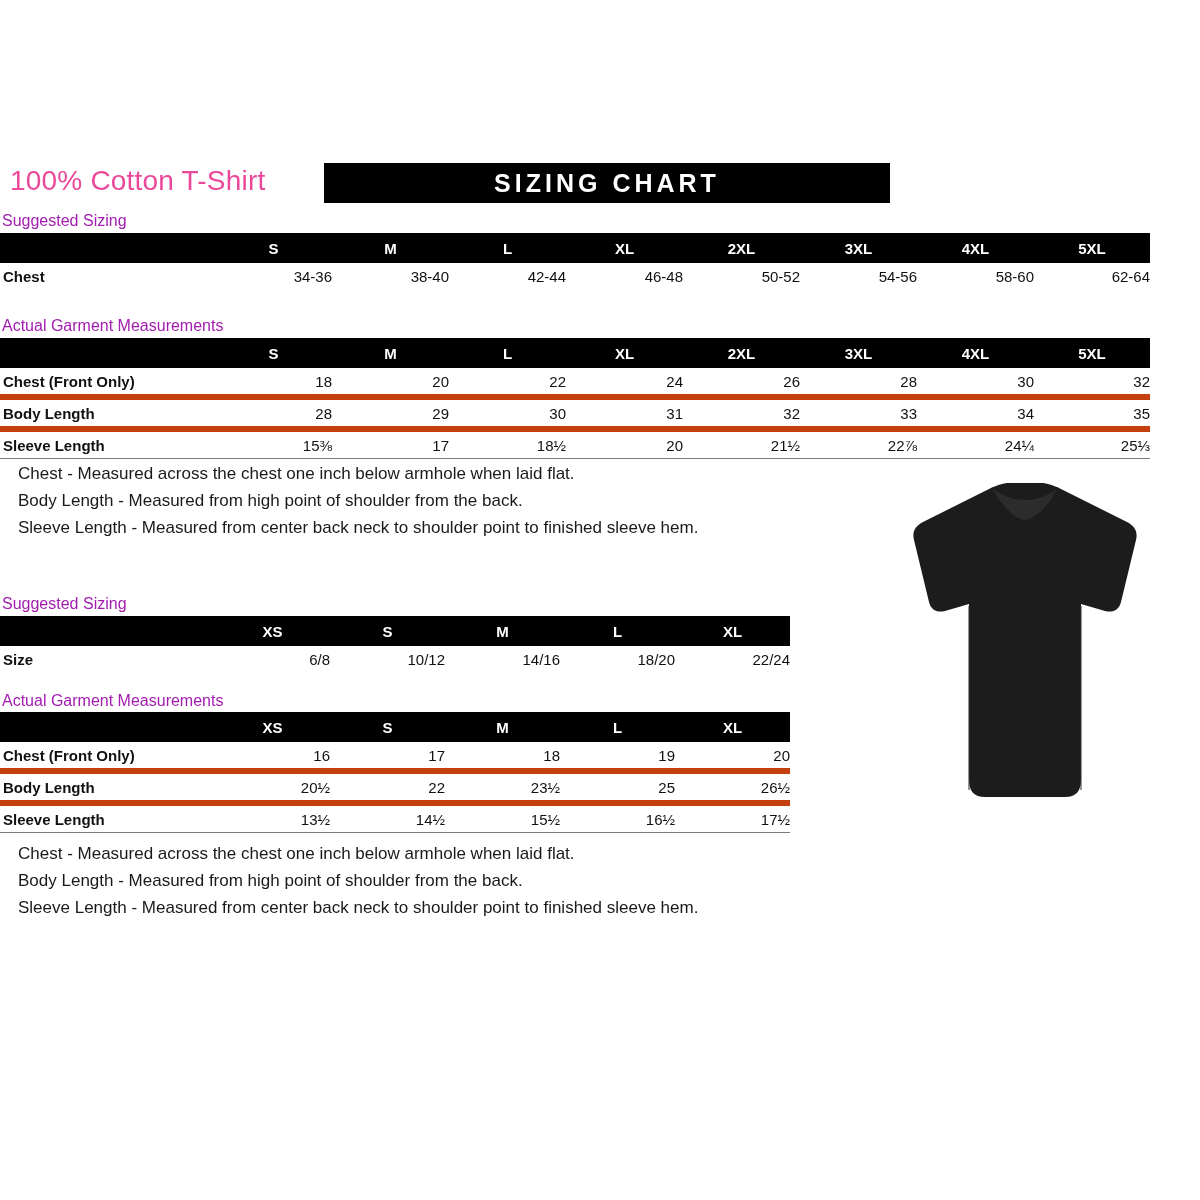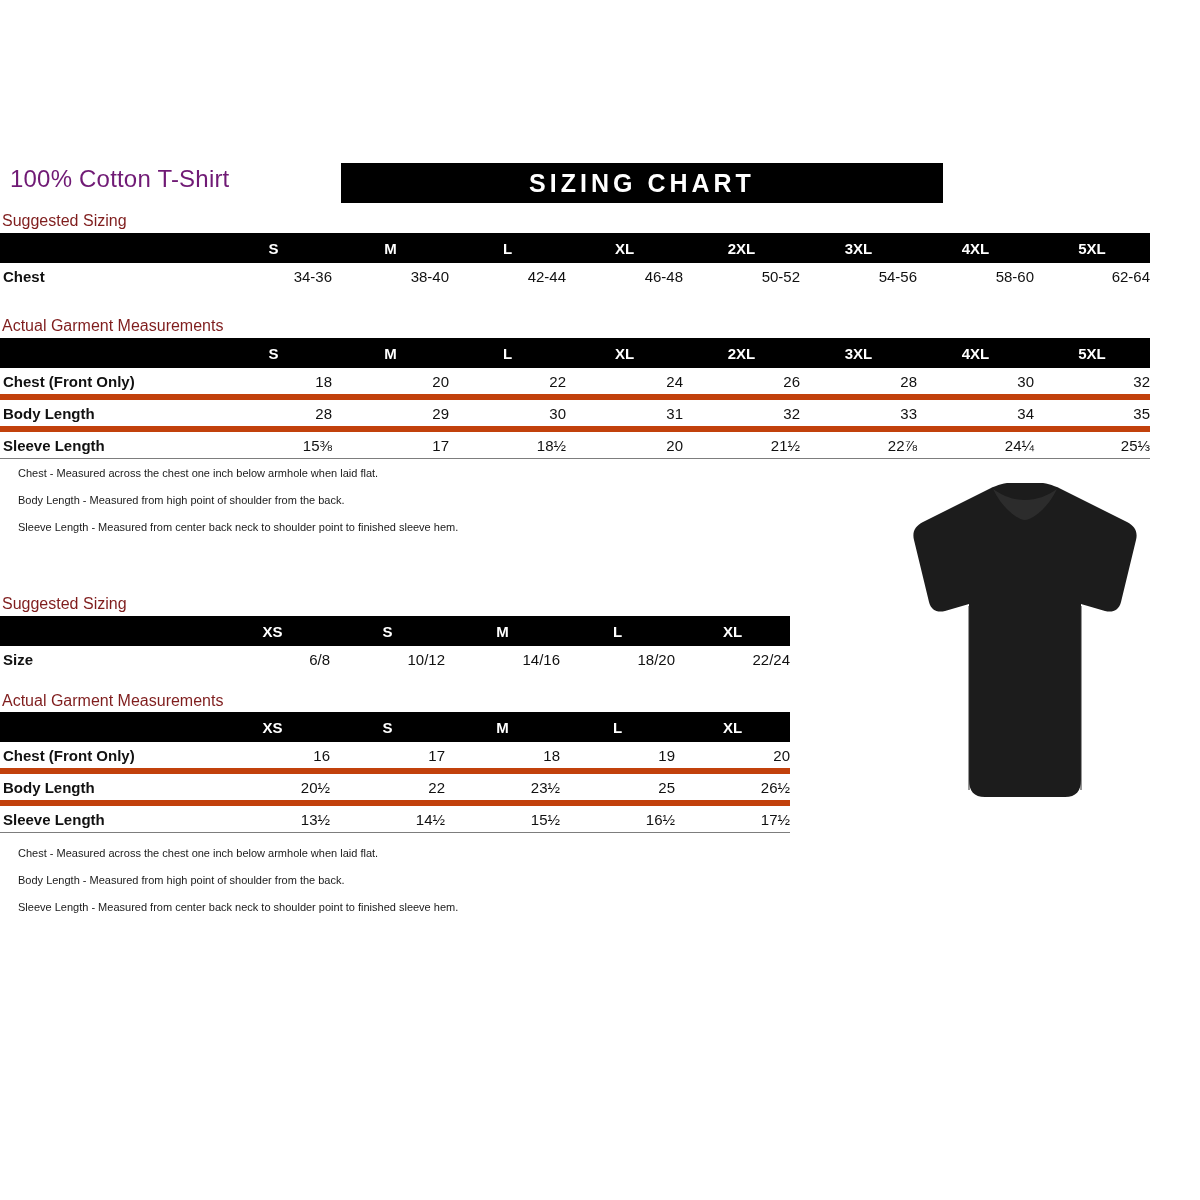--- a/index.html
+++ b/index.html
@@ -20,48 +20,47 @@
     left: 0; top: 0;
     width: 1200px;
     height: 1200px;
   }
 
   
   .adult-title {
     position: absolute;
     left: 10px;
     top: 165px;
-    font-size: 24px;
+    font-size: 28px;
     letter-spacing: 0.2px;
-    color: #701a75;
+    color: #ec4899;
   }
   .sizing-chart-banner {
     position: absolute;
-    left: 341px;
+    left: 324px;
     top: 163px;
     width: 566px;
     height: 40px;
     background: #000;
-    padding-left: 36px;
   }
   .sizing-chart-banner span {
     position: absolute;
     left: 0; right: 0;
     top: 6px;
     text-align: center;
     color: #fff;
     font-size: 25px;
     font-weight: bold;
     letter-spacing: 4px;
   }
 
   .sub-label {
     position: absolute;
     font-size: 16px;
-    color: #7f1d1d;
+    color: #a21caf;
   }
 
   
   table.sz {
     position: absolute;
     border-collapse: collapse;
     table-layout: fixed;
   }
   table.sz th, table.sz td {
     padding: 0;
@@ -110,21 +109,21 @@
   }
   #youth-suggested {
     left: 0px; top: 616px; width: 790px;
   }
   #youth-actual {
     left: 0px; top: 712px; width: 790px;
   }
 
   .notes {
     position: absolute;
-    font-size: 11px;
+    font-size: 17px;
     color: #1a1a1a;
     line-height: 27px;
   }
   .notes div { white-space: nowrap; }
 
   .youth-title {
     position: absolute;
     left: 8px;
     top: 550px;
     font-size: 24px;

